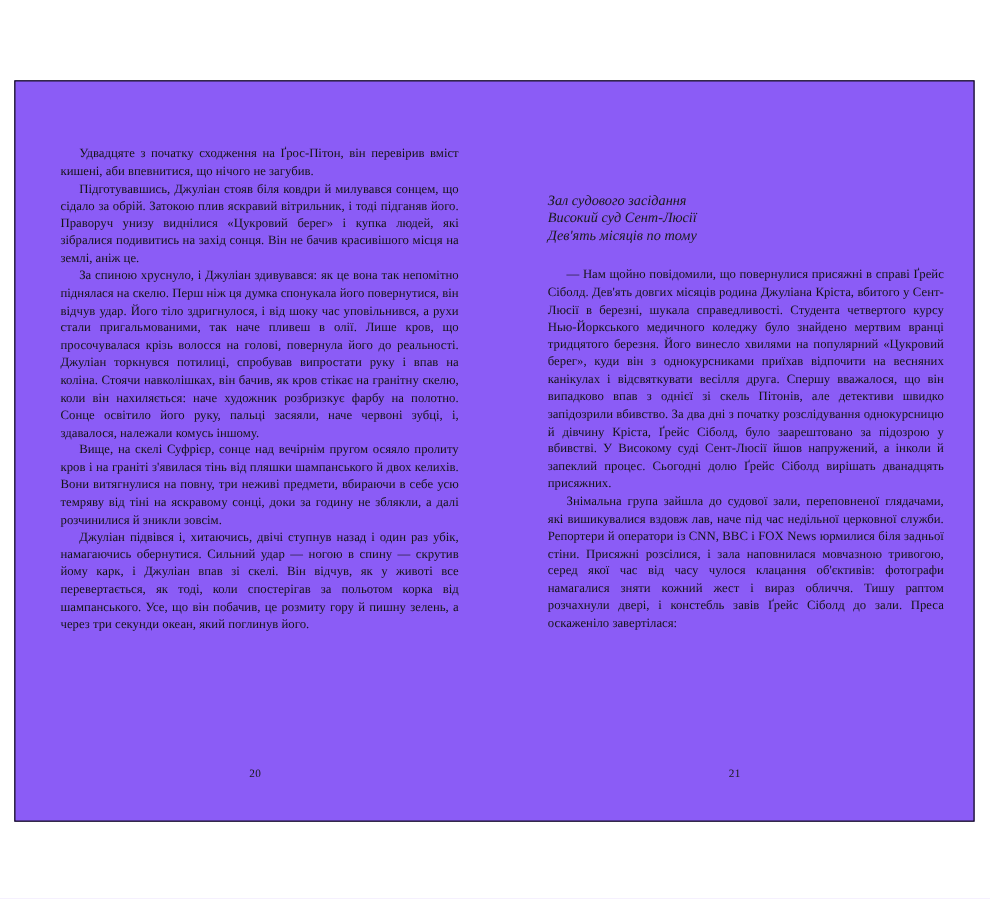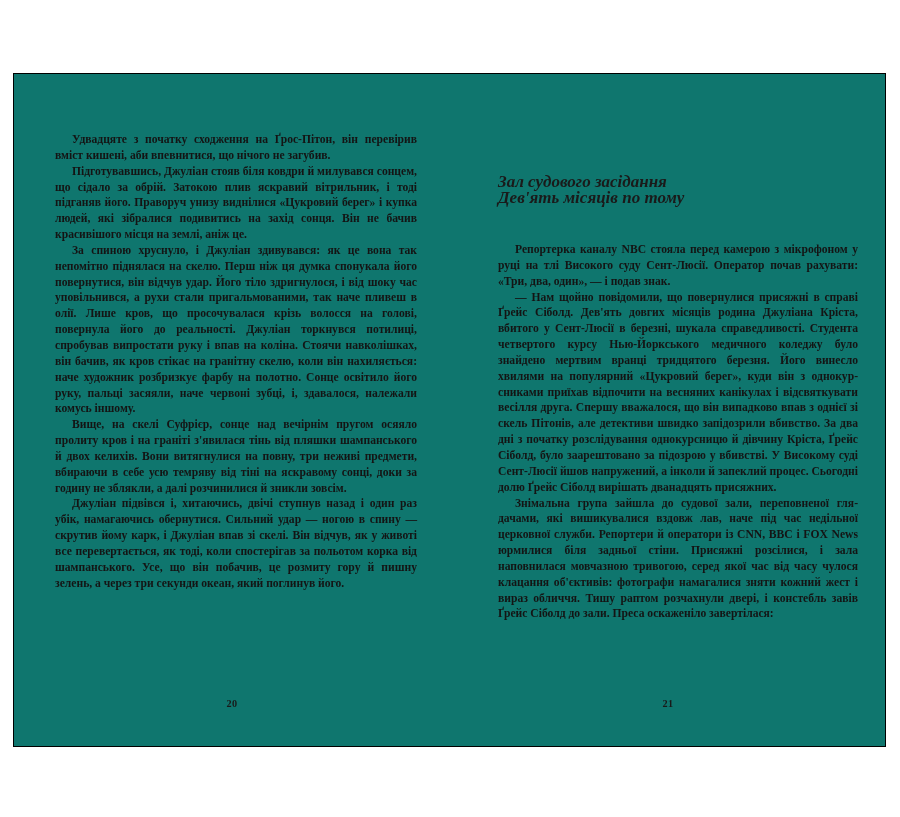--- a/index.html
+++ b/index.html
@@ -15,22 +15,21 @@
   }
 
   #book-spread {
     position: absolute;
     left: 13px;
     top: 73px;
     width: 873px;
     height: 674px;
     border: 1px solid #000000;
     box-sizing: border-box;
-    background: #0f766e;
-    font-weight: bold;
+    background: #8b5cf6;
   }
 
   .page {
     position: absolute;
     top: 0;
     height: 100%;
     box-sizing: border-box;
   }
 
   .page-left  { left: 0px;   width: 436px; }
@@ -60,21 +59,21 @@
   p:last-child {
     text-align: justify;
   }
 
   .epigraph {
     position: absolute;
     left: 48px;
     top: 100px;
     width: 360px;
     font-style: italic;
-    font-size: 17px;
+    font-size: 13px;
     line-height: 16px;
     color: #1a1a1a;
     text-align: left;
   }
 
   .epigraph div { white-space: nowrap; }
 
   .chapter-body {
     position: absolute;
     left: 48px;
@@ -108,23 +107,23 @@
       <p>За спиною хруснуло, і Джуліан здивувався: як це вона так непомітно піднялася на скелю. Перш ніж ця думка спонукала його повернутися, він відчув удар. Його тіло здригнулося, і від шоку час уповільнився, а рухи стали пригальмованими, так наче пливеш в олії. Лише кров, що просочувалася крізь волос­ся на голові, повернула його до реальності. Джуліан торкнувся потилиці, спробував випростати руку і впав на коліна. Стоячи навколішках, він бачив, як кров стікає на гранітну скелю, коли він нахиляється: наче художник розбризкує фарбу на полот­но. Сонце освітило його руку, пальці засяяли, наче червоні зубці, і, здавалося, належали комусь іншому.</p>
       <p>Вище, на скелі Суфрієр, сонце над вечірнім пругом осяяло пролиту кров і на граніті з'явилася тінь від пляшки шампан­ського й двох келихів. Вони витягнулися на повну, три неживі предмети, вбираючи в себе усю темряву від тіні на яскравому сонці, доки за годину не збляк­ли, а далі розчинилися й зникли зовсім.</p>
       <p>Джуліан підвівся і, хитаючись, двічі ступнув назад і один раз убік, намагаючись обернутися. Сильний удар — ногою в спину — скрутив йому карк, і Джуліан впав зі скелі. Він від­чув, як у животі все перевертається, як тоді, коли спостерігав за польотом корка від шампанського. Усе, що він побачив, це розмиту гору й пишну зелень, а через три секунди океан, який поглинув його.</p>
     </div>
     <div class="folio">20</div>
   </div>
 
   <div class="page page-right">
     <div class="epigraph">
       <div>Зал судового засідання</div>
+      <div>Високий суд Сент-Люсії</div>
       <div>Дев'ять місяців по тому</div>
     </div>
     <div class="chapter-body">
-      <p>Репортерка каналу NBC стояла перед камерою з мікрофоном у руці на тлі Високого суду Сент-Люсії. Оператор почав рахува­ти: «Три, два, один», — і подав знак.</p>
       <p>— Нам щойно повідомили, що повернулися присяжні в спра­ві Ґрейс Сіболд. Дев'ять довгих місяців родина Джуліана Кріста, вбитого у Сент-Люсії в березні, шукала справедливості. Студен­та четвертого курсу Нью-Йоркського медичного коледжу було знайдено мертвим вранці тридцятого березня. Його винесло хвилями на популярний «Цукровий берег», куди він з однокур­сниками приїхав відпочити на весняних канікулах і відсвятку­вати весілля друга. Спершу вважалося, що він випадково впав з однієї зі скель Пітонів, але детективи швидко запідозрили вбивство. За два дні з початку розслідування однокурсницю й дівчину Кріста, Ґрейс Сіболд, було заарештовано за підозрою у вбивстві. У Високому суді Сент-Люсії йшов напружений, а ін­коли й запеклий процес. Сьогодні долю Ґрейс Сіболд вирішать дванадцять присяжних.</p>
       <p>Знімальна група зайшла до судової зали, переповненої гля­дачами, які вишикувалися вздовж лав, наче під час недільної церковної служби. Репортери й оператори із CNN, BBC і FOX News юрмилися біля задньої стіни. Присяжні розсілися, і зала наповнилася мовчазною тривогою, серед якої час від часу чуло­ся клацання об'єктивів: фотографи намагалися зняти кожний жест і вираз обличчя. Тишу раптом розчахнули двері, і кон­стебль завів Ґрейс Сіболд до зали. Преса оскаженіло завертілася:</p>
     </div>
     <div class="folio">21</div>
   </div>
 
 </div>
 
 </body></html>

